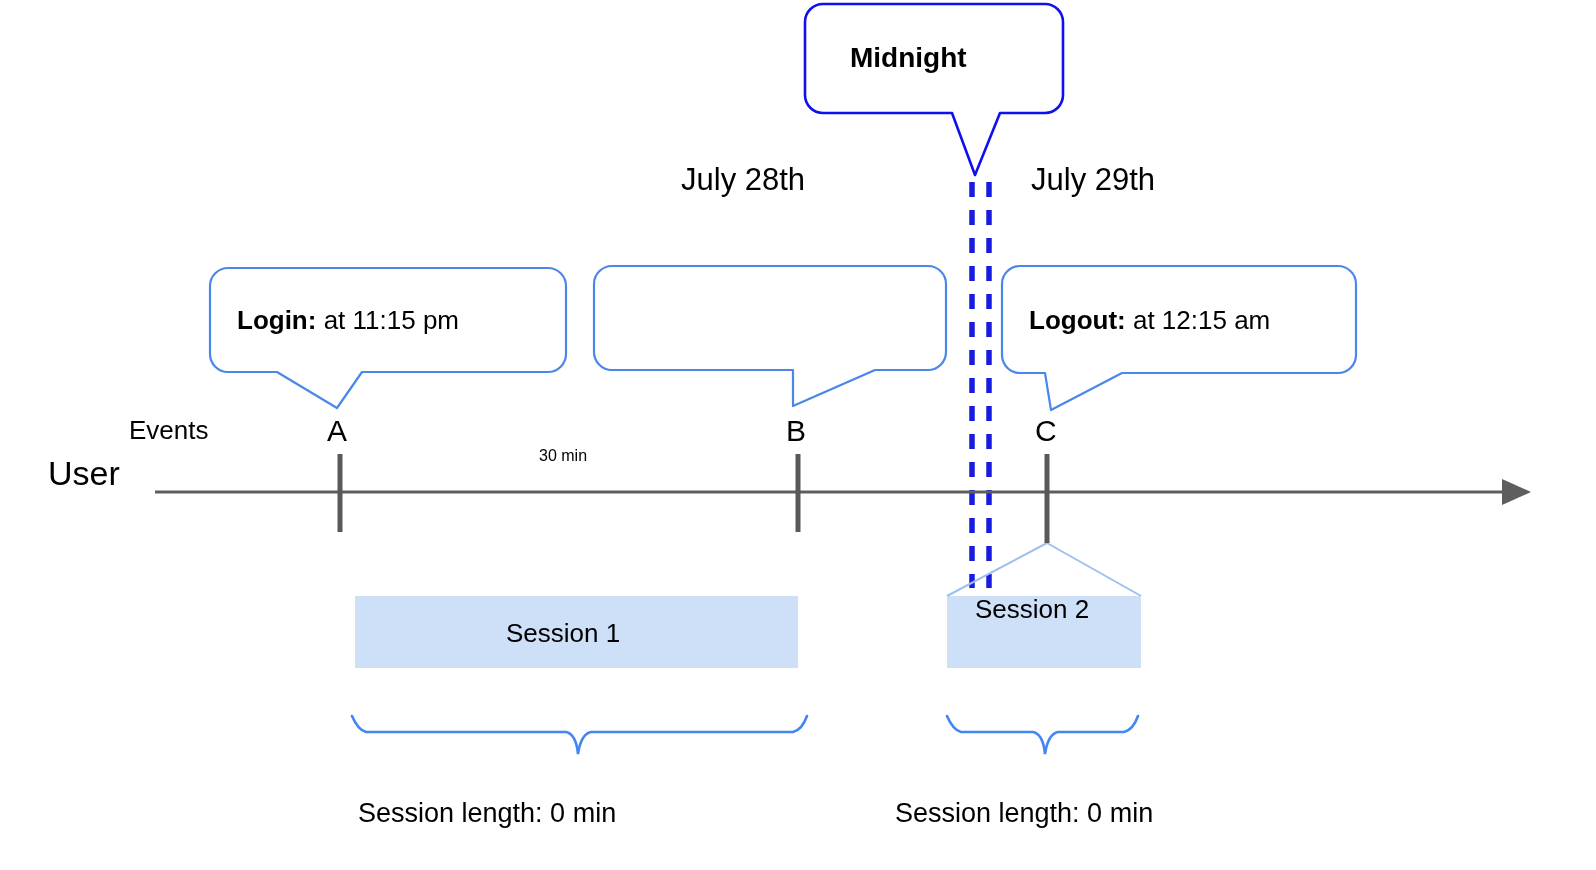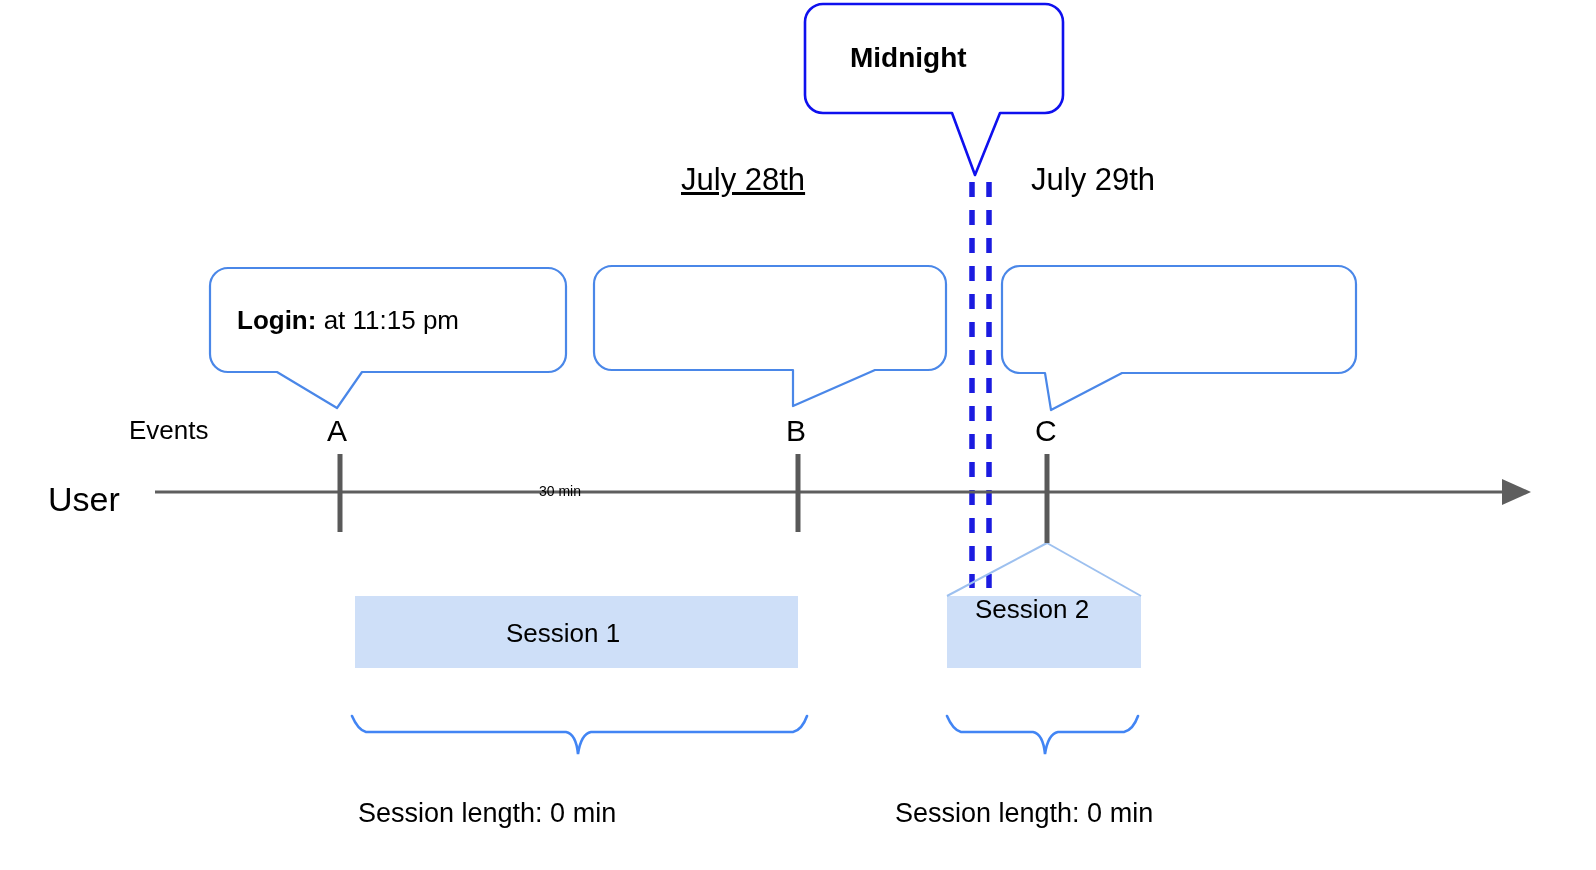--- a/index.html
+++ b/index.html
@@ -10,21 +10,21 @@
   .txt{position:absolute;white-space:nowrap;color:#000;}
 
   .callout-text{font-size:26px;text-align:center;}
   .callout-text .lead{font-weight:bold;}
 
   .date-label{font-size:31px;}
   .midnight-label{font-size:28px;font-weight:bold;}
   .axis-label-user{font-size:34px;}
   .axis-label-events{font-size:26px;text-align:right;}
   .tickname{font-size:30px;}
-  .duration-label{font-size:14px;margin-top:36px;}
+  .duration-label{font-size:16px;}
   .session-label{font-size:26px;}
   .length-label{font-size:27px;}
 </style>
 </head>
 <body>
 
 <div id="stage">
 
   <svg class="layer" viewBox="0 0 1596 870">
 
@@ -66,30 +66,33 @@
     <line x1="798" y1="454" x2="798" y2="532" stroke="#595959" stroke-width="5"></line>
     <line x1="1047" y1="454" x2="1047" y2="543" stroke="#595959" stroke-width="5"></line>
 
     <path d="M352,716 q6,14 14,16 H566 q10,2 12,22 q3,-20 13,-22 H793 q9,-2 14,-16" fill="none" stroke="#4285f4" stroke-width="2.6" stroke-linecap="round"></path>
 
     <path d="M947,716 q6,14 14,16 H1033 q10,2 12,22 q3,-20 13,-22 H1124 q9,-2 14,-16" fill="none" stroke="#4285f4" stroke-width="2.6" stroke-linecap="round"></path>
   </svg>
 
   <div class="txt midnight-label" style="left:850px;top:42px;">Midnight</div>
 
-  <div class="txt date-label" style="left:681px;top:162px;text-decoration:underline;">July 28th</div>
+  <div class="txt date-label" style="left:681px;top:162px;">July 28th</div>
   <div class="txt date-label" style="left:1031px;top:162px;">July 29th</div>
 
   <div class="txt callout-text" style="left:237px;top:305px;">
     <span class="lead">Login:</span><span> at 11:15 pm</span>
   </div>
 
 
+  <div class="txt callout-text" style="left:1029px;top:305px;">
+    <span class="lead">Logout:</span><span> at 12:15 am</span>
+  </div>
 
-  <div class="txt axis-label-user" style="left:48px;top:480px;text-align:center;">User</div>
+  <div class="txt axis-label-user" style="left:48px;top:454px;text-align:center;">User</div>
   <div class="txt axis-label-events" style="left:129px;top:415px;">Events</div>
 
   <div class="txt tickname" style="left:327px;top:414px;">A</div>
   <div class="txt tickname" style="left:786px;top:414px;">B</div>
   <div class="txt tickname" style="left:1035px;top:414px;">C</div>
 
   <div class="txt duration-label" style="left:539px;top:447px;">30 min</div>
 
   <div class="txt session-label" style="left:506px;top:618px;">Session 1</div>
   <div class="txt session-label" style="left:975px;top:594px;">Session 2</div>

